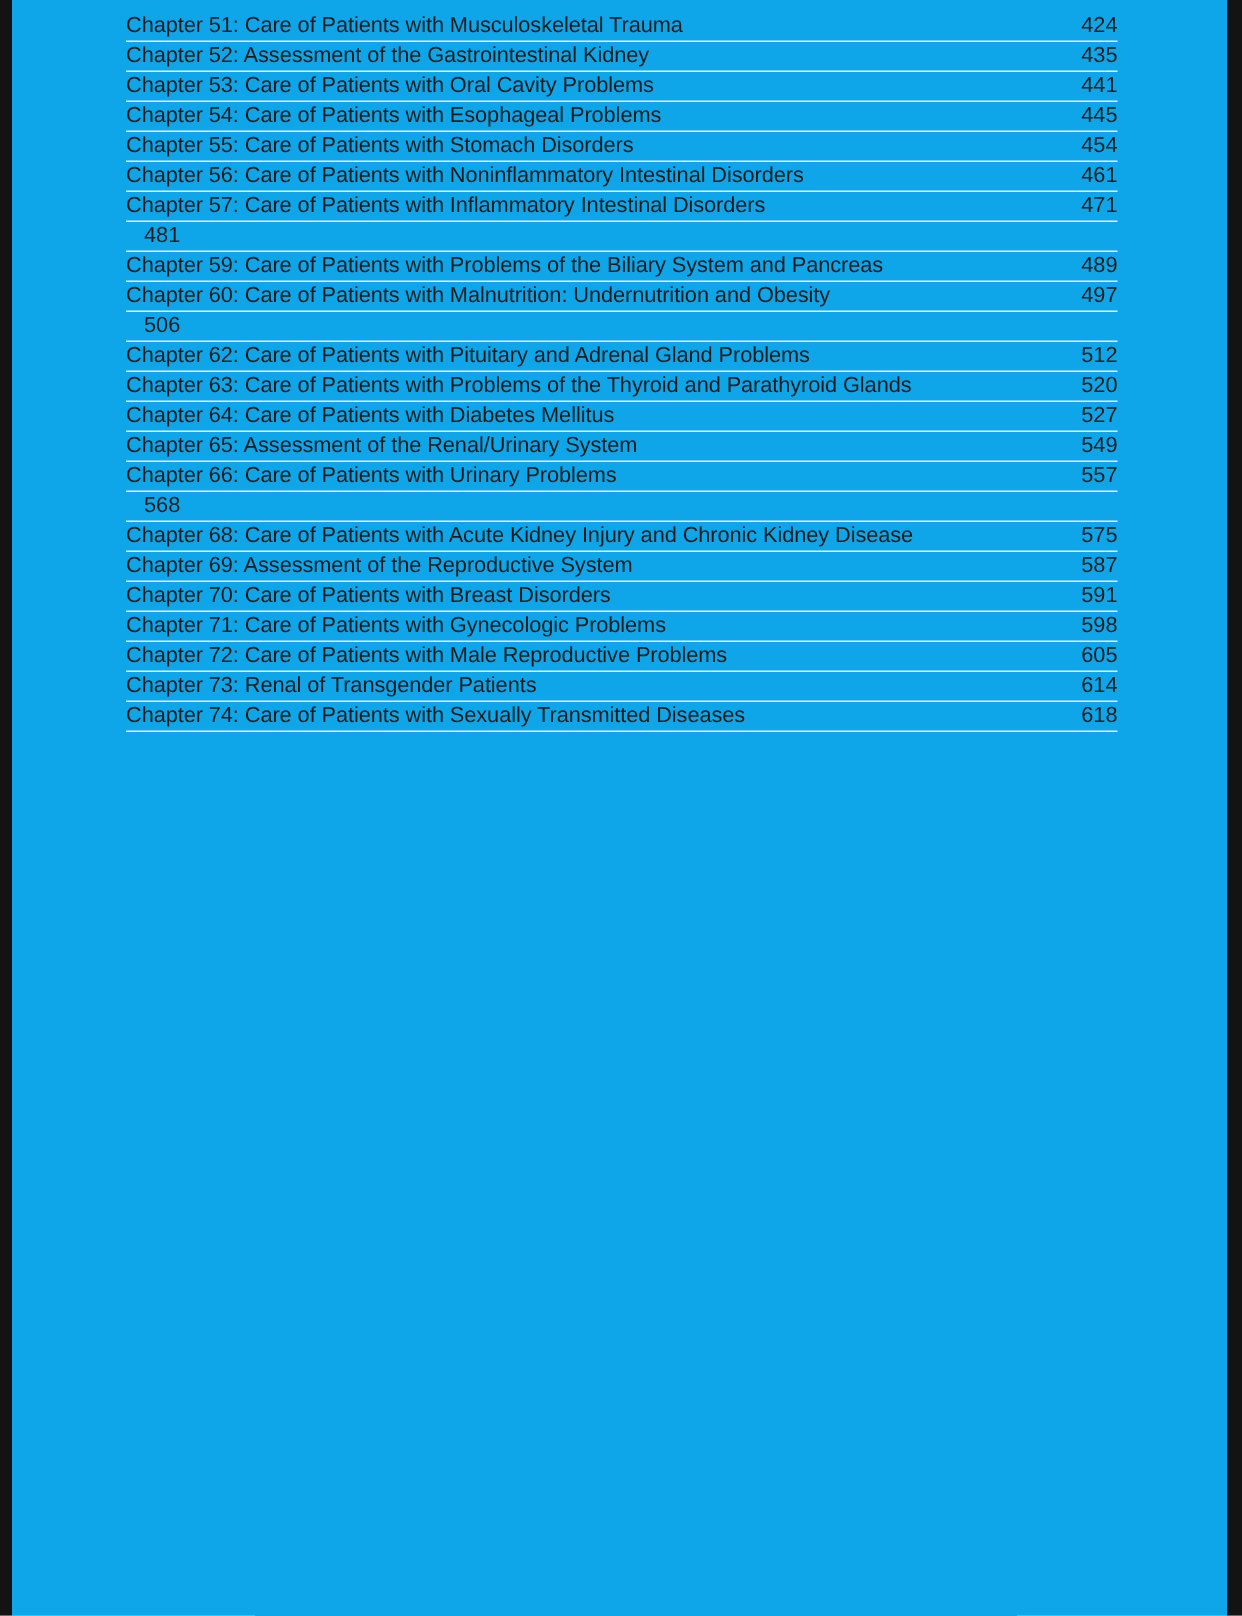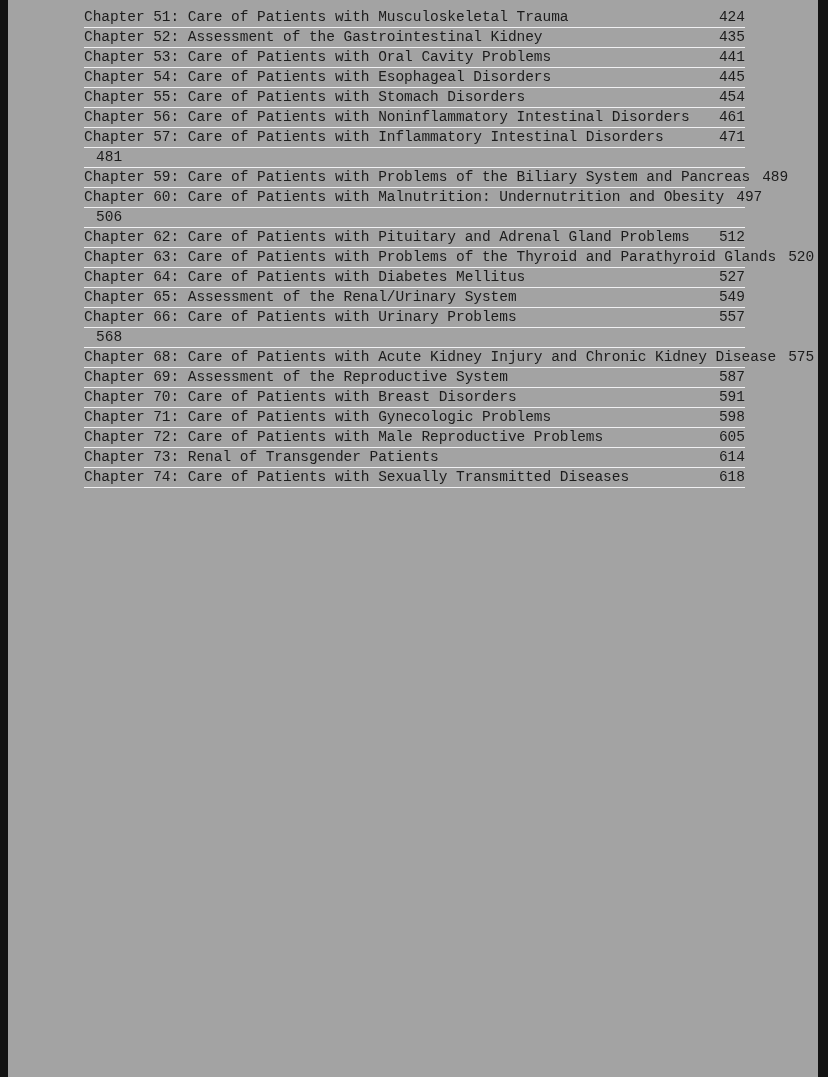--- a/index.html
+++ b/index.html
@@ -30,22 +30,21 @@
     right: 0;
     width: 10px;
   }
 
   .page {
     position: absolute;
     left: 8px;
     top: 0;
     right: 10px;
     bottom: 0;
-    background: #a3a3a3;
-    font-family: Liberation Mono, monospace;
+    background: #0ea5e9;
   }
 
   .toc {
     position: absolute;
     left: 76px;   
     top: 8px;
     width: 661px; 
   }
 
   .toc-row {
@@ -86,21 +85,21 @@
       </div>
       <div class="toc-row">
         <span class="toc-title">Chapter 52: Assessment of the Gastrointestinal Kidney</span>
         <span class="toc-page">435</span>
       </div>
       <div class="toc-row">
         <span class="toc-title">Chapter 53: Care of Patients with Oral Cavity Problems</span>
         <span class="toc-page">441</span>
       </div>
       <div class="toc-row">
-        <span class="toc-title">Chapter 54: Care of Patients with Esophageal Disorders</span>
+        <span class="toc-title">Chapter 54: Care of Patients with Esophageal Problems</span>
         <span class="toc-page">445</span>
       </div>
       <div class="toc-row">
         <span class="toc-title">Chapter 55: Care of Patients with Stomach Disorders</span>
         <span class="toc-page">454</span>
       </div>
       <div class="toc-row">
         <span class="toc-title">Chapter 56: Care of Patients with Noninflammatory Intestinal Disorders</span>
         <span class="toc-page">461</span>
       </div>

